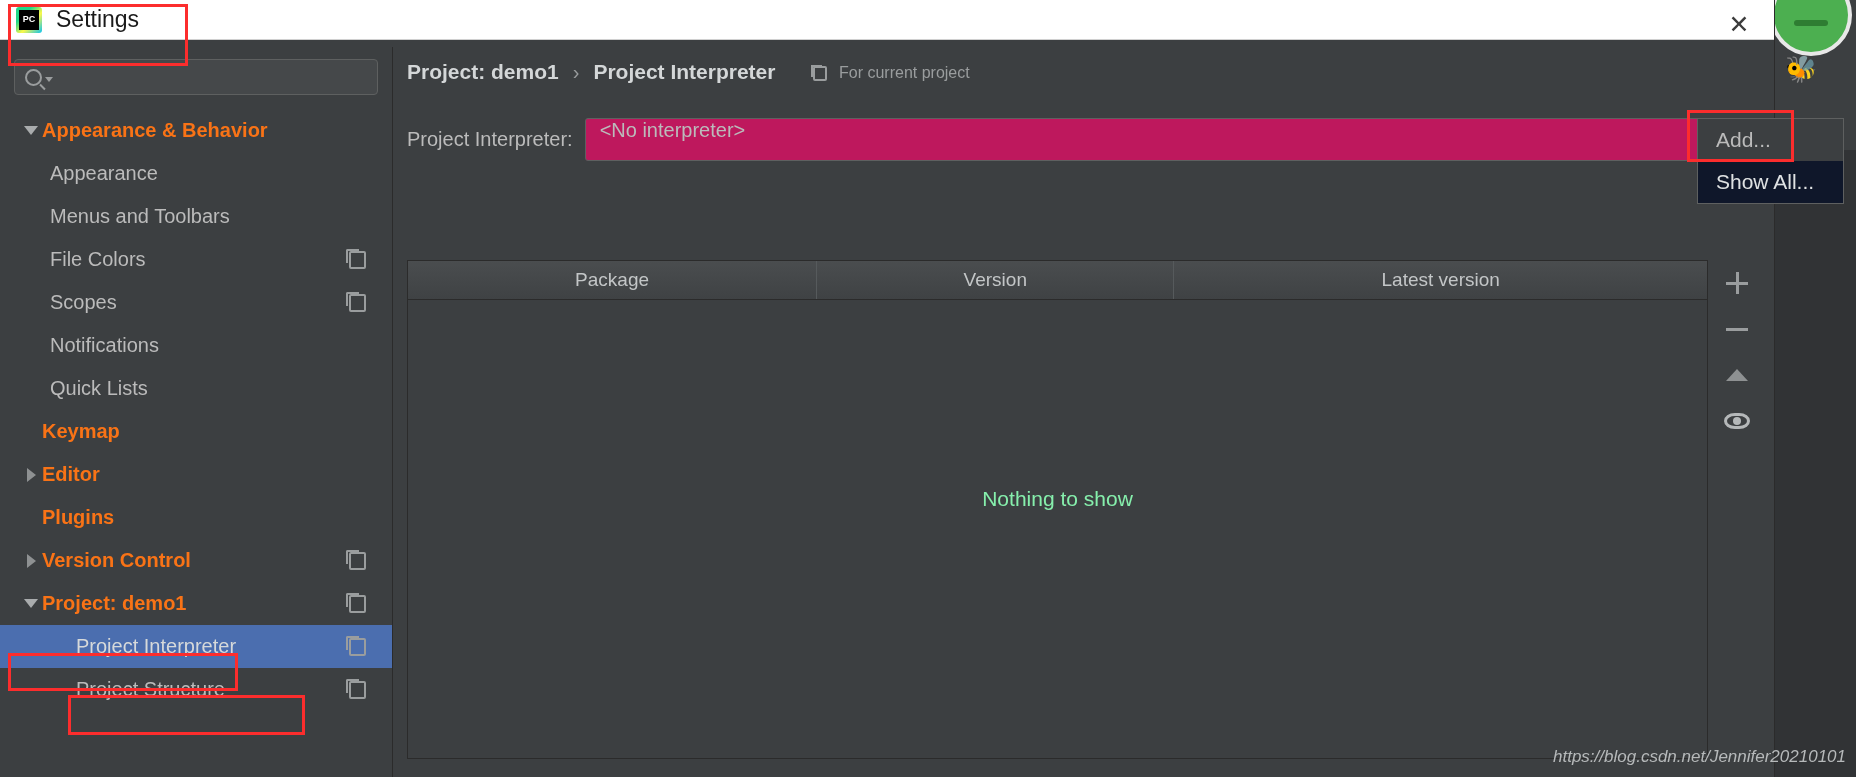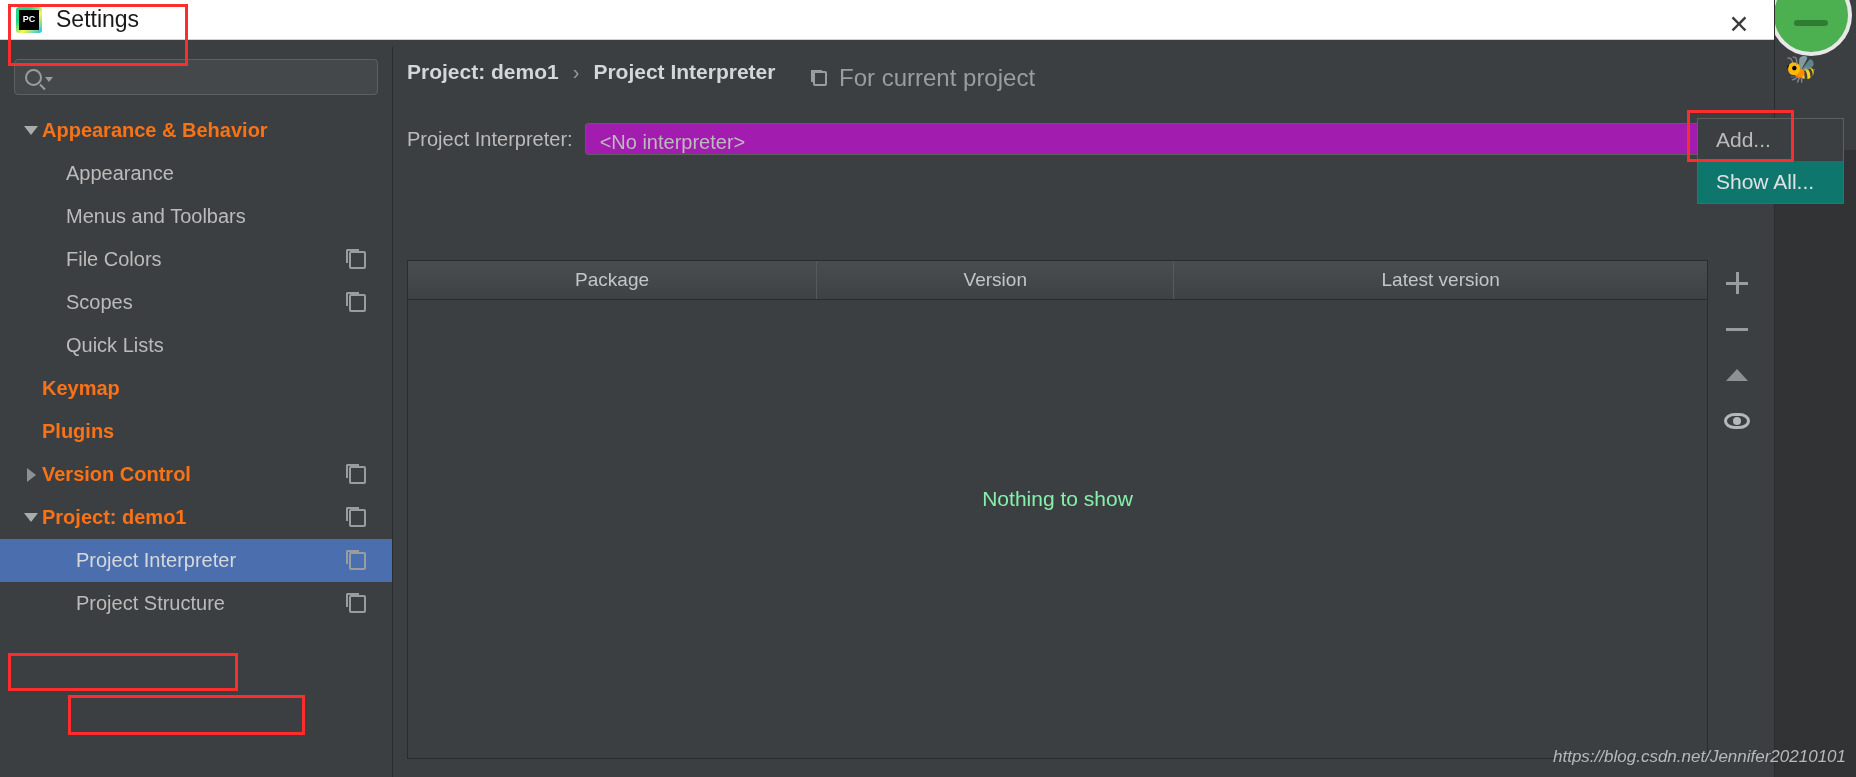--- a/index.html
+++ b/index.html
@@ -195,21 +195,21 @@
     border-bottom: 7px solid transparent;
     border-left: 9px solid #8e9192;
   }
   .tree-label {
     font-size: 20px;
     color: #bbbbbb;
     white-space: nowrap;
   }
   .tree-row.bold .tree-label { font-weight: bold; color: #f97316; }
   .tree-row.selected .tree-label { color: #d6d9da; }
-  .indent-1 { padding-left: 44px; }
+  .indent-1 { padding-left: 28px; }
   .indent-2 { padding-left: 54px; }
   .copy-icon {
     position: absolute;
     right: 26px; top: 50%;
     transform: translateY(-50%);
     width: 17px; height: 18px;
     border: 2px solid #9a9d9e;
     border-radius: 2px;
     box-sizing: border-box;
   }
@@ -245,21 +245,21 @@
     margin: 0 14px;
     color: #9a9d9e;
     font-weight: normal;
     font-size: 20px;
   }
   .for-project {
     position: absolute;
     left: 420px; top: 17px;
     display: flex;
     align-items: center;
-    font-size: 24px;
+    font-size: 16px;
     color: #9a9d9e;
     white-space: nowrap;
   }
   .for-project .copy-icon2 {
     width: 14px; height: 15px;
     border: 2px solid #9a9d9e;
     border-radius: 2px;
     position: relative;
     margin-right: 12px;
     box-sizing: border-box;
@@ -284,26 +284,26 @@
     align-items: center;
   }
   .interp-label {
     font-size: 20px;
     color: #bbbbbb;
     white-space: nowrap;
     margin-right: 12px;
   }
   .combo {
     flex: 1 1 auto;
-    height: 32px;
-    background: #a21caf;
+    height: 43px;
+    background: #be185d;
     border: 1px solid #5e6060;
     border-radius: 3px;
     display: flex;
-    align-items: flex-end;
+    align-items: flex-start;
     position: relative;
     box-sizing: border-box;
     cursor: pointer;
   }
   .combo-value {
     font-size: 20px;
     color: #bbbbbb;
     padding-left: 14px;
   }
   .combo-caret {
@@ -329,21 +329,21 @@
     height: 42px;
     display: flex;
     align-items: center;
     padding-left: 18px;
     font-size: 21px;
     color: #bbbbbb;
     white-space: nowrap;
     cursor: pointer;
     box-sizing: border-box;
   }
-  .popup-item.highlight { background: #0f766e; color: #dfe2e3; }
+  .popup-item.highlight { background: #0f172a; color: #dfe2e3; }
 
   
   .table-wrap {
     position: absolute;
     left: 14px; top: 213px;
     right: 66px; bottom: 18px;
     border: 1px solid #2b2b2b;
     background: #3c3f41;
     box-sizing: border-box;
   }
@@ -503,25 +503,35 @@
               <span class="tree-label">File Colors</span>
               <span class="copy-icon"></span>
             </div>
             <div class="tree-row indent-1">
               <span class="arrow"></span>
               <span class="tree-label">Scopes</span>
               <span class="copy-icon"></span>
             </div>
             <div class="tree-row indent-1">
               <span class="arrow"></span>
+              <span class="tree-label">Notifications</span>
+            </div>
+            <div class="tree-row indent-1">
+              <span class="arrow"></span>
               <span class="tree-label">Quick Lists</span>
             </div>
             <div class="tree-row bold">
               <span class="arrow"></span>
               <span class="tree-label">Keymap</span>
+            </div>
+            <div class="tree-row bold">
+              <span class="arrow">
+                <span class="right"></span>
+              </span>
+              <span class="tree-label">Editor</span>
             </div>
             <div class="tree-row bold">
               <span class="arrow"></span>
               <span class="tree-label">Plugins</span>
             </div>
             <div class="tree-row bold">
               <span class="arrow">
                 <span class="right"></span>
               </span>
               <span class="tree-label">Version Control</span>

